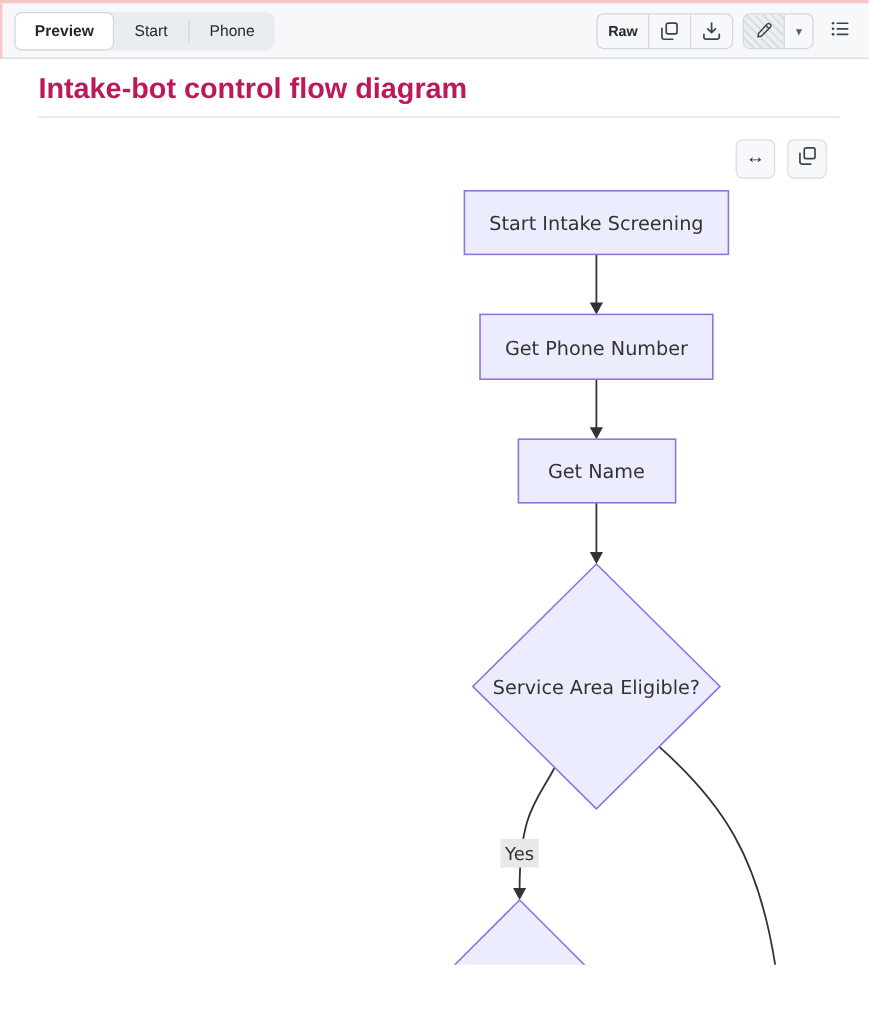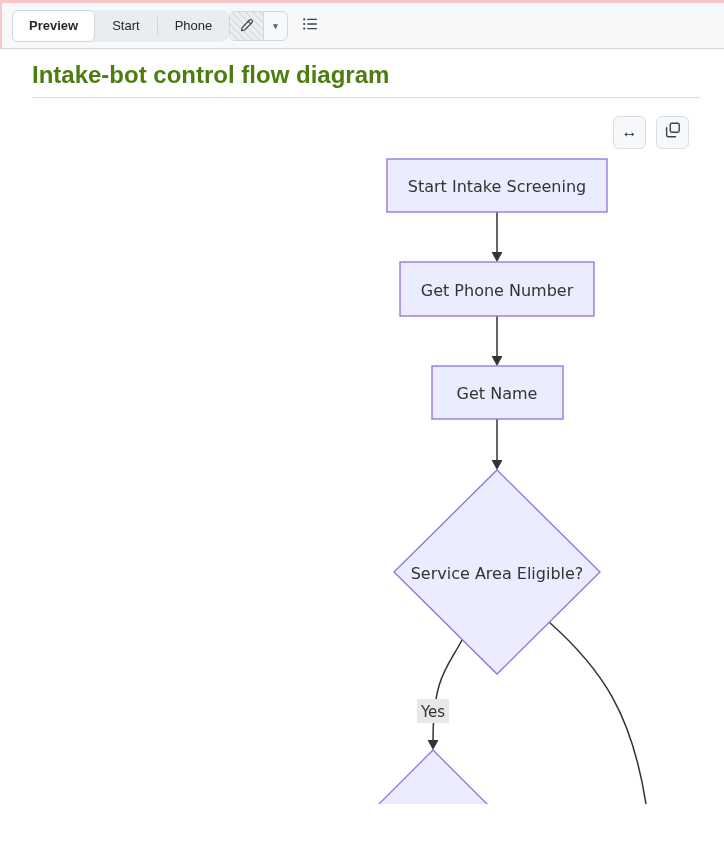--- a/index.html
+++ b/index.html
@@ -24,21 +24,21 @@
   .repo-link { color: #0969da; font-weight: 700; text-decoration: none; cursor: pointer; }
   .crumb-sep { color: #656d76; font-weight: 400; }
   .file-name { color: #1f2328; font-weight: 700; }
   .top-link {
     display: flex; align-items: center; gap: 5px;
     font-size: 12px; color: #24292f; text-decoration: none; cursor: pointer;
   }
   .top-link .arrow { font-size: 13px; color: #57606a; }
 
   .tab-row {
-    height: 46px; display: flex; align-items: center; 
+    height: 46px; display: flex; align-items: center; justify-content: space-between;
     padding: 0 10px 0 10px; border-bottom: 1px solid #d0d7de;
   }
   
   .seg {
     display: flex; align-items: center; background: #e9ecf0; border-radius: 8px;
     height: 32px; padding: 0;
   }
   .seg .tab {
     border: 1px solid transparent; background: transparent; border-radius: 6px;
     height: 32px; padding: 0 16px; font-size: 13px; color: #24292f;
@@ -67,21 +67,21 @@
   .caret { font-size: 9px; color: #57606a; }
   .icon-btn {
     width: 28px; height: 28px; border: none; background: transparent;
     display: flex; align-items: center; justify-content: center; cursor: pointer;
     border-radius: 6px;
   }
 
   
   .markdown-body { padding: 12px 24px 0 32px; }
   .markdown-body h1 {
-    margin: 0; font-size: 24px; line-height: 1.2; font-weight: 700; color: #4d7c0f;
+    margin: 0; font-size: 24px; line-height: 1.2; font-weight: 700; color: #be185d;
     padding-bottom: 7px; border-bottom: 1px solid #d8dee4;
   }
 
   
   .mermaid-wrap { position: relative; height: 704px; margin-top: 2px; }
   .mermaid-controls { position: absolute; top: 16px; right: 11px; display: flex; gap: 10px; z-index: 2; }
   .diagram-btn {
     width: 33px; height: 33px; border-radius: 6px; border: 1px solid #d8dee4;
     background: #f6f8fa; color: #24292f; display: flex; align-items: center; justify-content: center;
     font-size: 16px; cursor: pointer; padding: 0;
@@ -109,20 +109,39 @@
 
   <div class="tab-row">
     <div class="seg">
       <button class="tab active">Preview</button>
       <button class="tab">Start</button>
       <span class="vdivider"></span>
       <button class="tab">Phone</button>
     </div>
 
     <div class="actions">
+      <div class="btn-group">
+        <button class="btn-cell">Raw</button>
+        <button class="btn-cell">
+          <span>
+            <svg width="16" height="16" viewBox="0 0 16 16">
+              <rect x="5.2" y="1.2" width="9" height="9" rx="1.6" fill="none" stroke="#3d444d" stroke-width="1.4"></rect>
+              <path d="M10.6 14.7H3.2a1.6 1.6 0 0 1-1.6-1.6V5.7" fill="none" stroke="#3d444d" stroke-width="1.4" stroke-linecap="round"></path>
+            </svg>
+          </span>
+        </button>
+        <button class="btn-cell">
+          <span>
+            <svg width="16" height="16" viewBox="0 0 16 16">
+              <path d="M8 1.2v7.6M4.8 6L8 9.2 11.2 6" fill="none" stroke="#3d444d" stroke-width="1.4" stroke-linecap="round" stroke-linejoin="round"></path>
+              <path d="M1.6 10.6v2.2a1.8 1.8 0 0 0 1.8 1.8h9.2a1.8 1.8 0 0 0 1.8-1.8v-2.2" fill="none" stroke="#3d444d" stroke-width="1.4" stroke-linecap="round"></path>
+            </svg>
+          </span>
+        </button>
+      </div>
 
       <div class="btn-group">
         <button class="btn-cell hatched">
           <span>
             <svg width="15" height="15" viewBox="0 0 16 16">
               <path d="M11.1 2.1a1.6 1.6 0 0 1 2.3 0l.5.5a1.6 1.6 0 0 1 0 2.3L6 12.8l-3.3.8.8-3.3z" fill="none" stroke="#3d444d" stroke-width="1.3" stroke-linejoin="round"></path>
               <path d="M9.8 3.4l2.8 2.8" stroke="#3d444d" stroke-width="1.3"></path>
             </svg>
           </span>
         </button>

